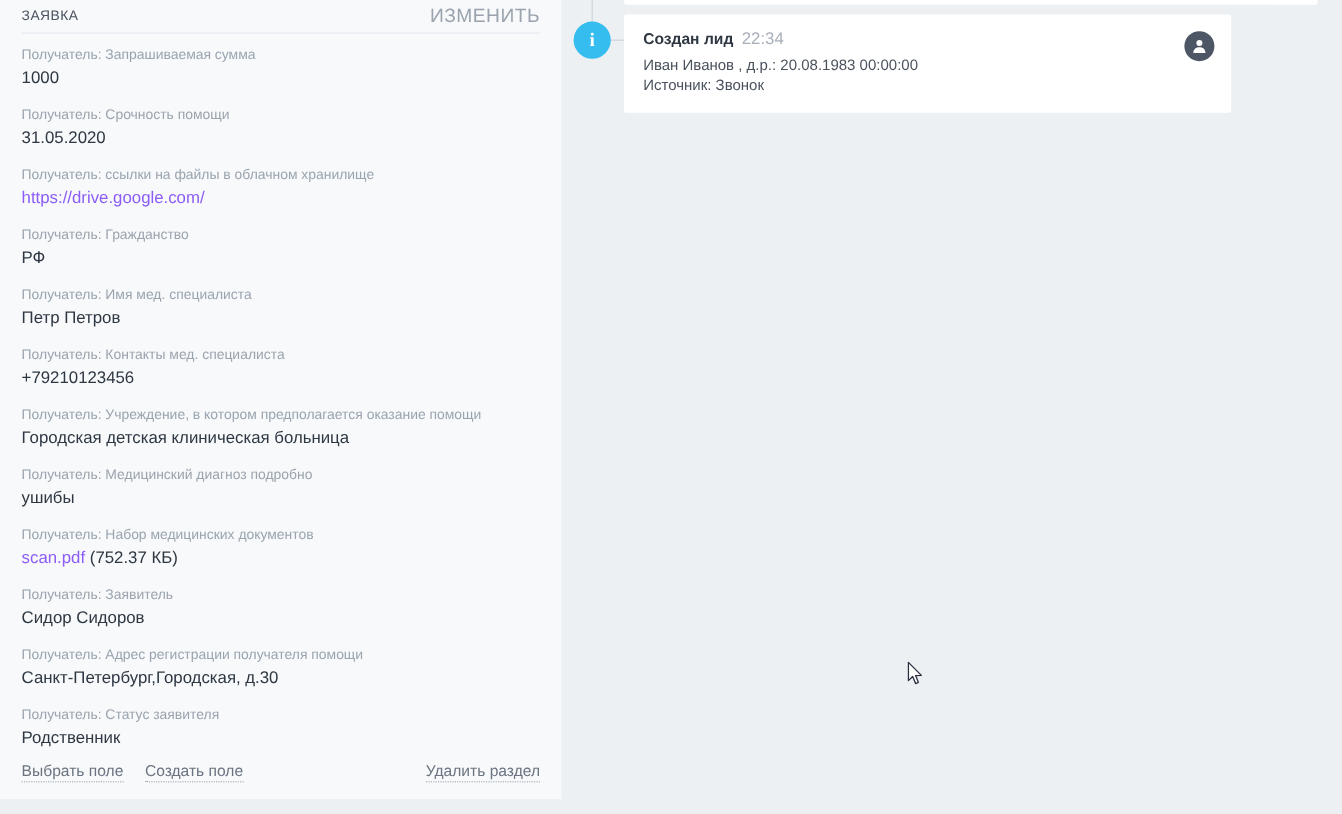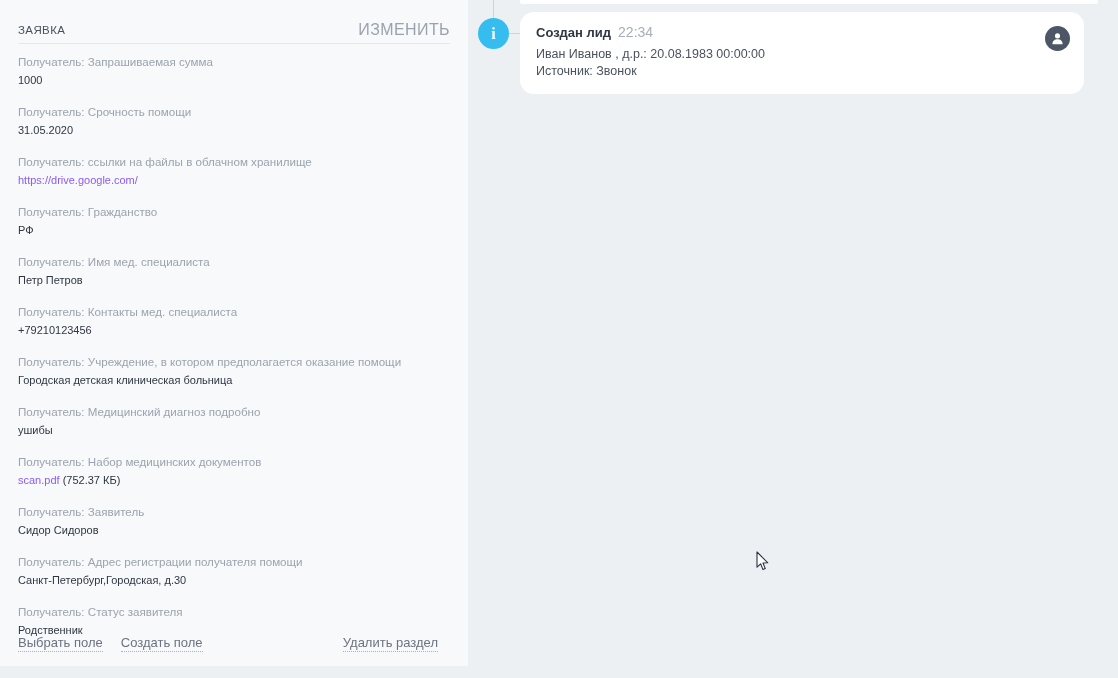--- a/index.html
+++ b/index.html
@@ -27,21 +27,21 @@
     width: 468px;
     height: 666px;
     background: #f7f9fb;
     box-sizing: border-box;
     overflow: hidden;
   }
 
   .section-header {
     position: relative;
     height: 27px;
-    padding: 16px 18px 0 18px;
+    padding: 0 18px 0 18px;
     display: flex;
     align-items: center;
     justify-content: space-between;
   }
 
   .section-title {
     font-size: 11.5px;
     letter-spacing: 0.4px;
     color: #4a525e;
     text-transform: uppercase;
@@ -73,39 +73,39 @@
 
   .field-label {
     font-size: 11.6px;
     color: #9ba4ae;
     line-height: 15px;
     margin-bottom: 2px;
     white-space: nowrap;
   }
 
   .field-value {
-    font-size: 11px;
+    font-size: 14px;
     color: #2e3742;
     line-height: 19px;
     white-space: nowrap;
   }
 
   .field-value.link,
   .value-link {
     color: #8b5cf6;
   }
 
   .value-link {
     cursor: pointer;
   }
 
   .footer-actions {
     position: absolute;
     left: 0;
-    right: 12px;
+    right: 0;
     bottom: 0;
     height: 46px;
     padding: 0 18px;
     box-sizing: border-box;
     display: flex;
     align-items: center;
     justify-content: space-between;
   }
 
   .footer-left {
@@ -177,24 +177,24 @@
     top: 33px;
     width: 11px;
     height: 1px;
     background: #cdd4db;
   }
 
   .activity-card {
     position: absolute;
     left: 52px;
     top: 12px;
-    width: 564px;
+    width: 506px;
     min-height: 78px;
     background: #ffffff;
-    border-radius: 14px;
+    border-radius: 2px;
     box-sizing: border-box;
     padding: 12px 16px 14px 16px;
   }
 
   .activity-title-row {
     display: flex;
     align-items: baseline;
     gap: 7px;
     margin-bottom: 6px;
   }

